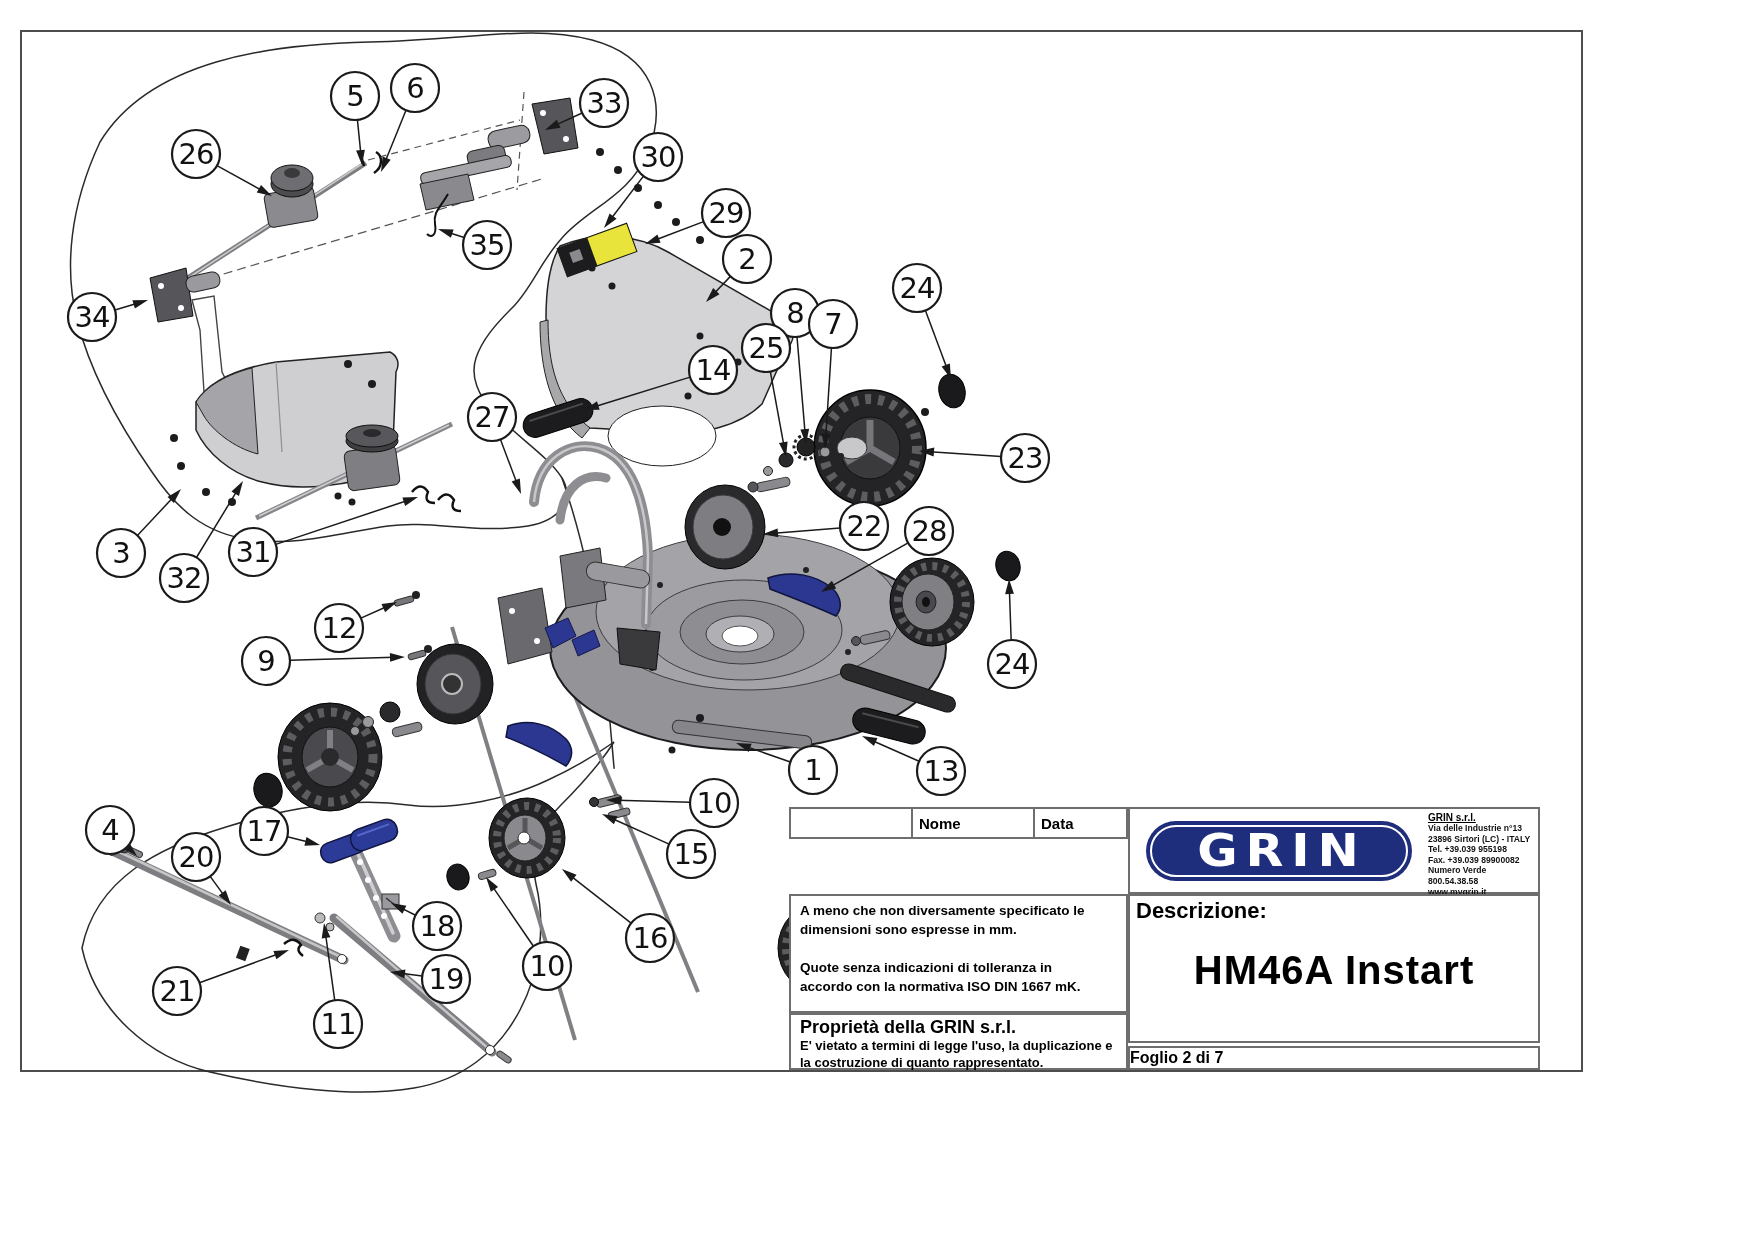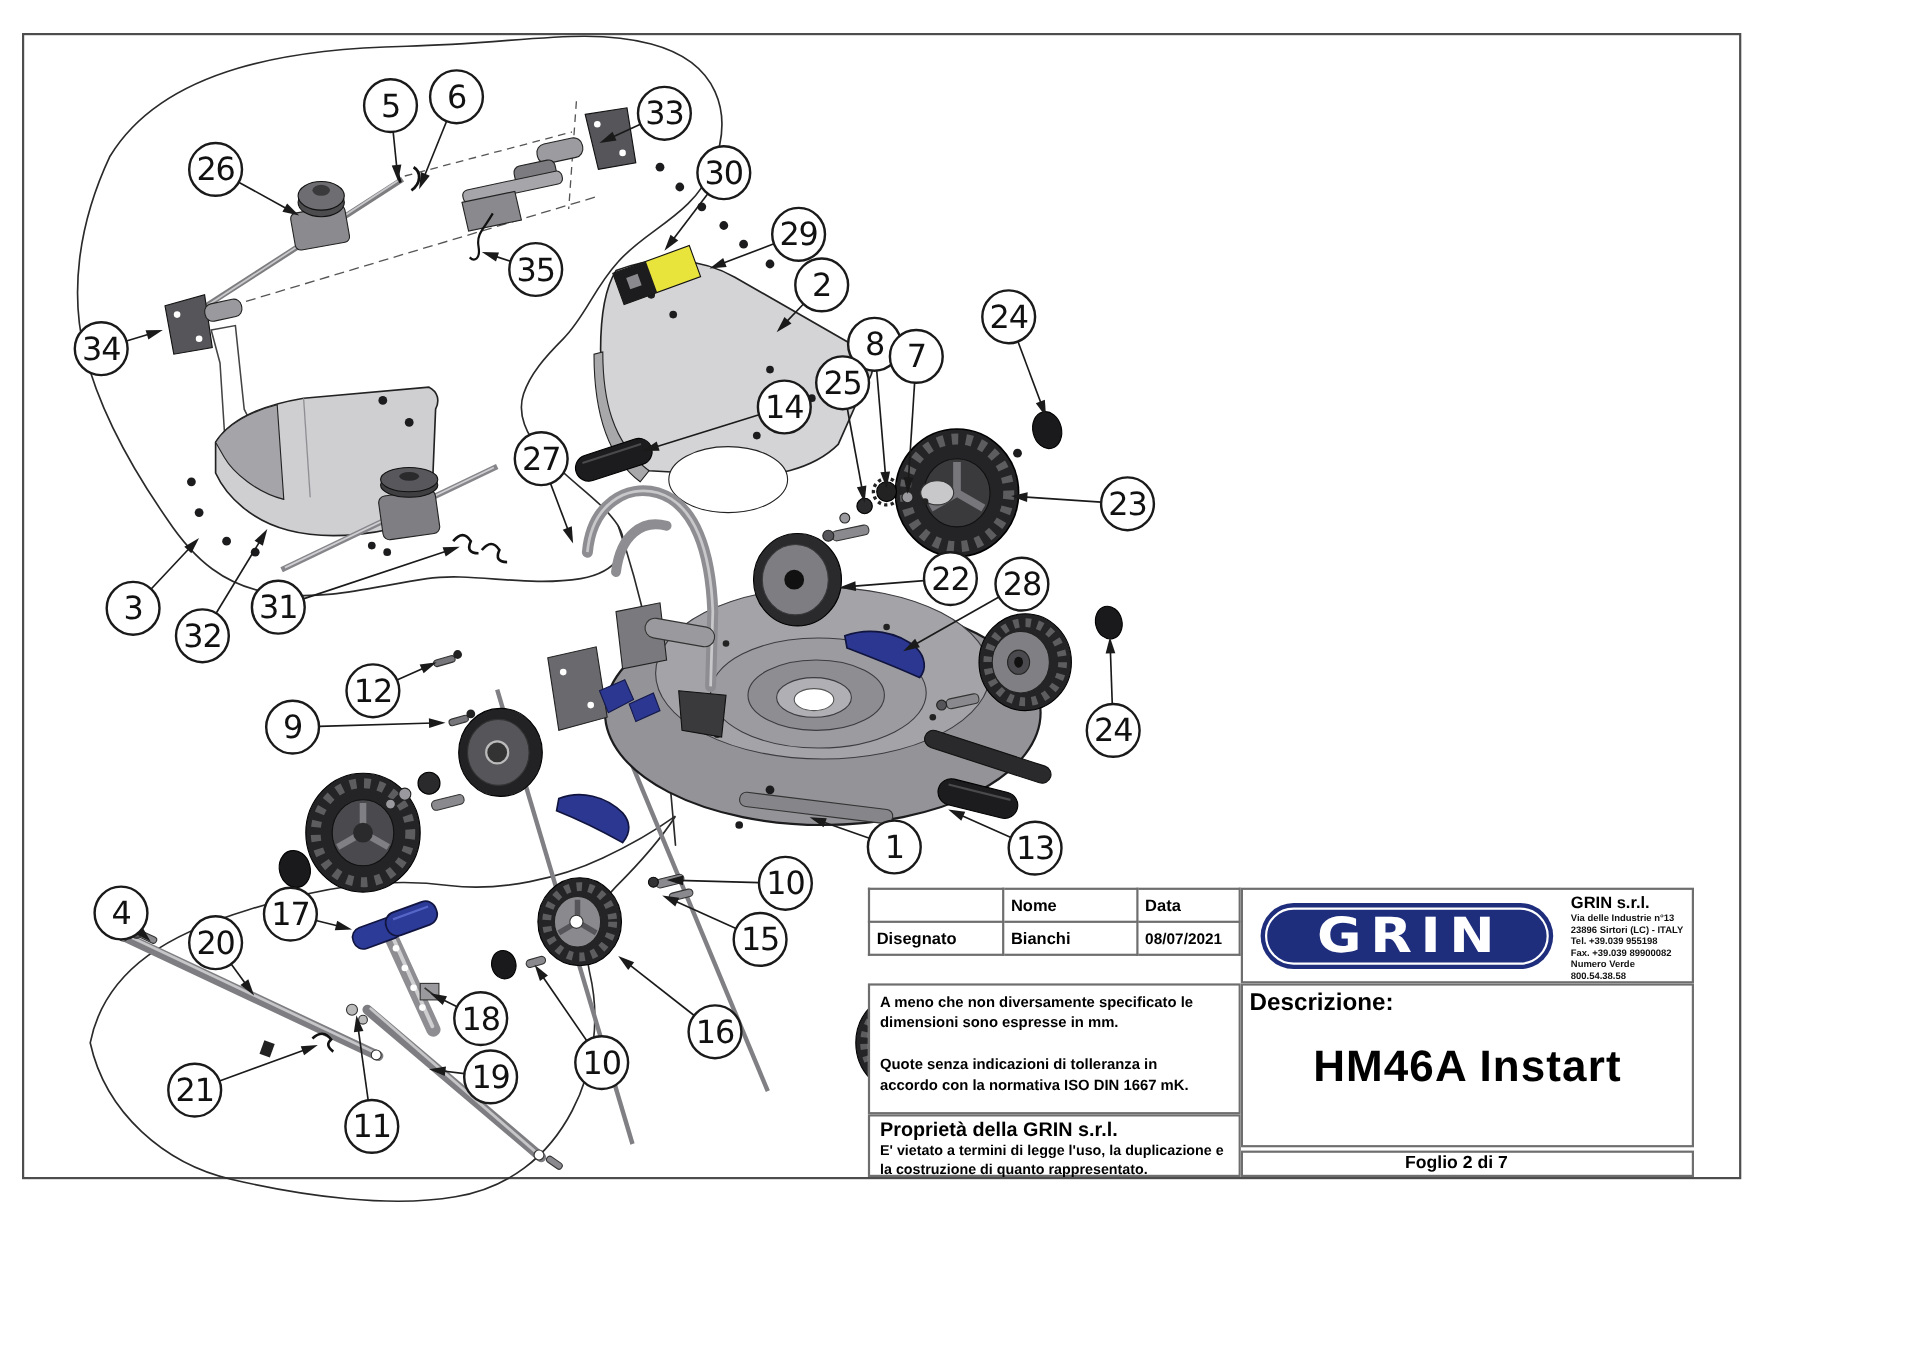--- a/index.html
+++ b/index.html
@@ -17,27 +17,27 @@
   .notes{font-size:13.5px;line-height:19px;padding:5px 9px;}
   .notes .gap{height:19px;}
   .company{left:339px;top:0;width:412px;height:87px;display:flex;}
   .logo-wrap{flex:1;display:flex;align-items:center;justify-content:center;position:relative;}
   .pill{position:relative;width:266px;height:60px;background:#1f2d7d;border-radius:32px;
         display:flex;align-items:center;justify-content:center;}
   .pill .ring{position:absolute;inset:4px;border:2px solid #fff;border-radius:27px;}
   .pill span{position:relative;color:#fff;font-size:44px;font-weight:bold;letter-spacing:7px;
              transform:scaleX(1.12);font-family:"DejaVu Sans",sans-serif;padding-left:6px;}
   .cinfo{width:108px;padding:3px 2px 0 0;}
-  .cinfo .cname{font-size:15px;font-weight:bold;}
+  .cinfo .cname{font-size:10px;font-weight:bold;text-decoration:underline;}
   .cinfo .cline{font-size:8.6px;line-height:10.6px;font-weight:bold;color:#111;}
   .descr{left:339px;top:87px;width:412px;height:149px;}
   .descr .dlabel{font-size:22px;padding:2px 6px;}
   .descr .dvalue{text-align:center;font-size:40px;margin-top:22px;letter-spacing:1px;}
   .foglio{left:339px;top:239px;width:412px;height:24px;font-size:16px;
-          text-align:center;line-height:20px;padding-right:20px;}
+          text-align:left;line-height:20px;padding-right:20px;}
   .t-table{left:0;top:0;}
   .n1{left:0;top:87px;width:339px;height:119px;}
   .n2{left:0;top:206px;width:339px;height:57px;}
 </style>
 </head>
 <body>
 
 <div class="page">
   <div class="frame"></div>
 
@@ -530,25 +530,20 @@
   </svg>
 
   <div class="tb">
     <table class="sig box t-table">
       <tbody>
           <tr>
         <td style="width:108px"></td>
         <td style="width:108px">Nome</td>
         <td>Data</td>
       </tr>
-      <tr>
-        <td>Disegnato</td>
-        <td>Bianchi</td>
-        <td style="font-size:14px">08/07/2021</td>
-      </tr>
     </tbody>
       </table>
 
     <div class="box notes n1">
       <div>A meno che non diversamente specificato le</div>
       <div>dimensioni sono espresse in mm.</div>
       <div class="gap"></div>
       <div>Quote senza indicazioni di tolleranza in</div>
       <div>accordo con la normativa ISO DIN 1667 mK.</div>
     </div>

